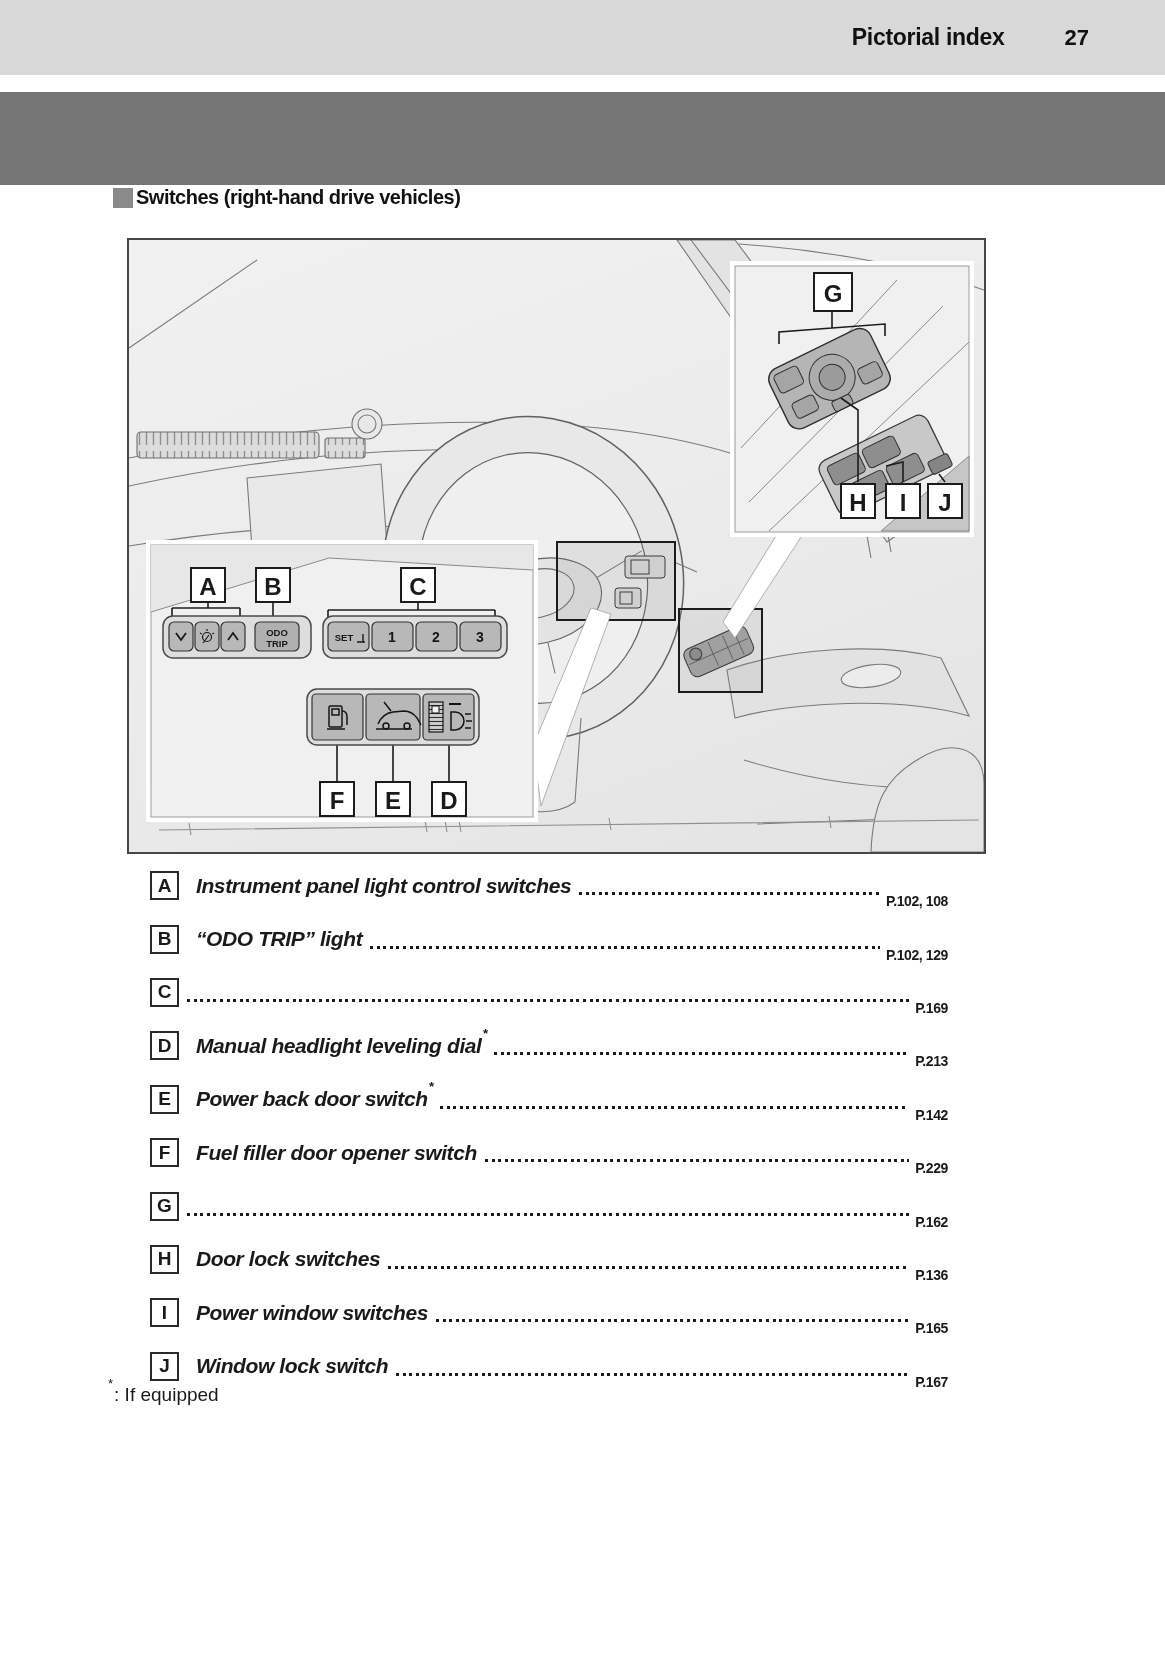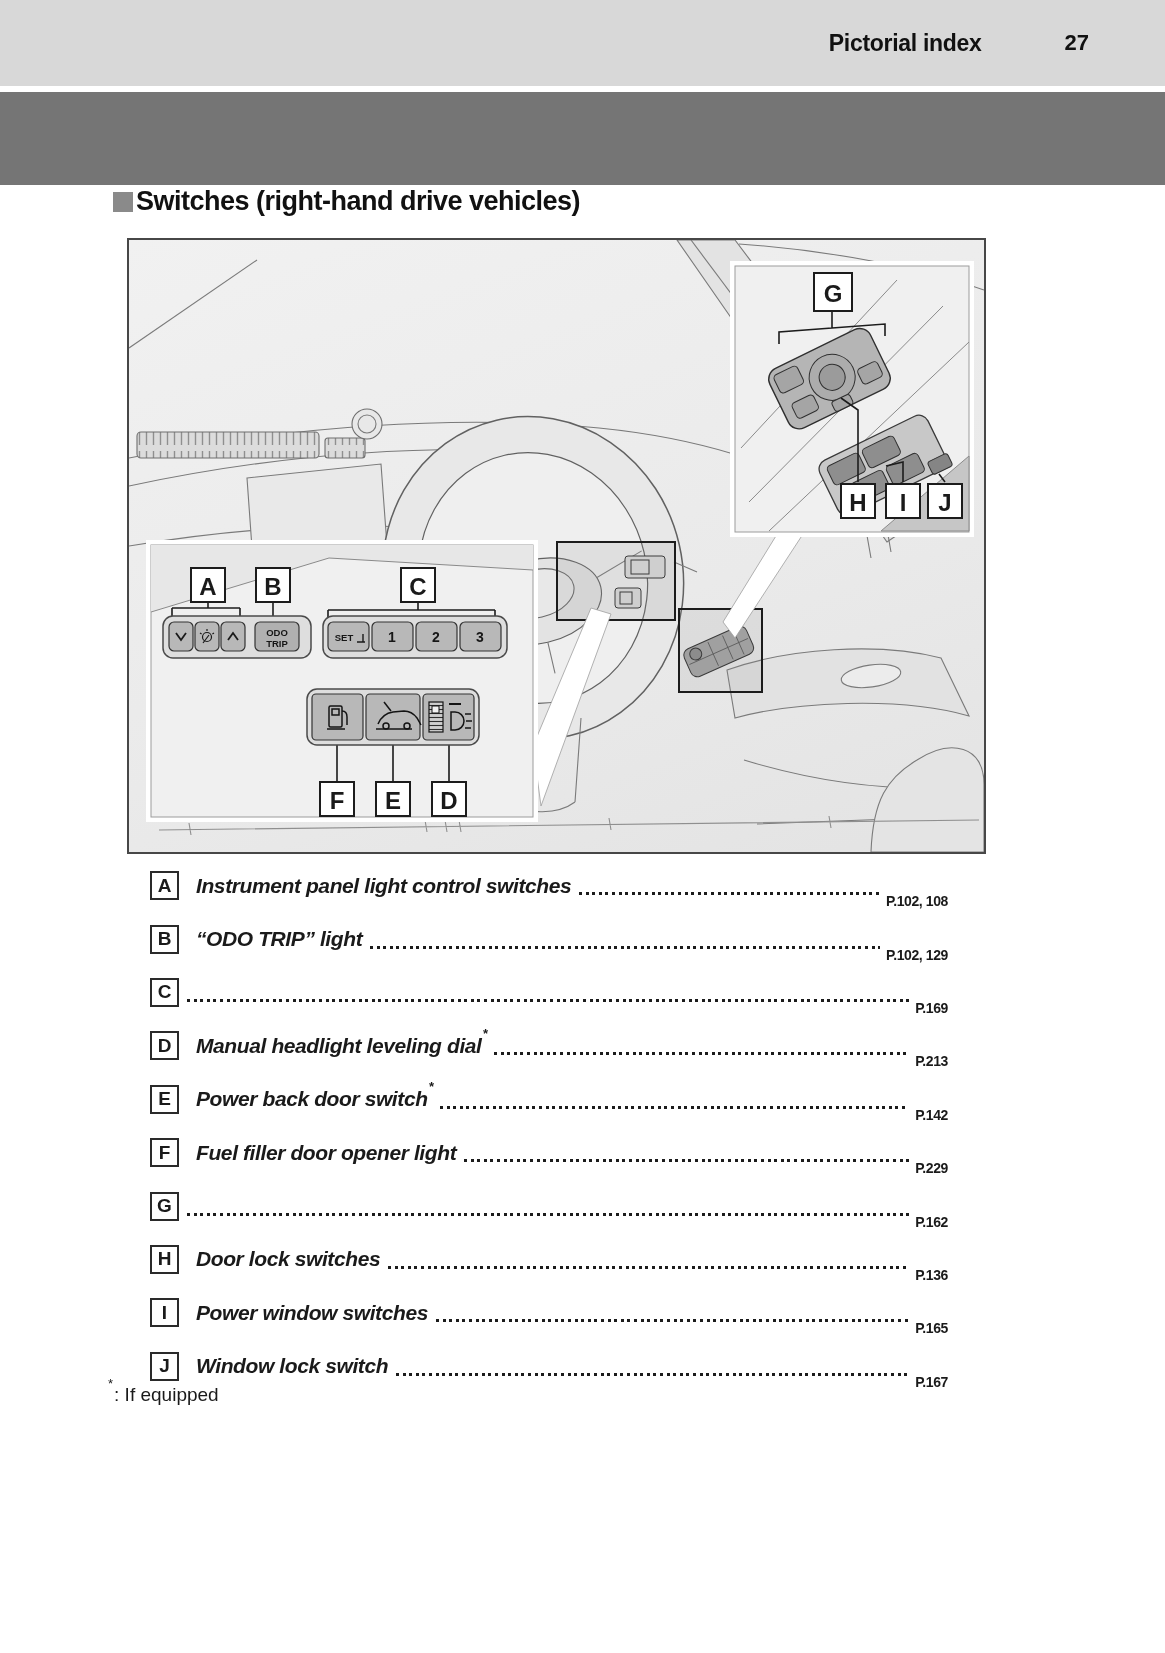--- a/index.html
+++ b/index.html
@@ -1,29 +1,29 @@
 <!DOCTYPE html>
 <html><head>
 <meta charset="utf-8">
 <style>
   html,body{margin:0;padding:0;background:#ffffff;}
   .page{position:relative;width:1165px;height:1653px;background:#ffffff;
         font-family:"Liberation Sans",sans-serif;color:#1a1a1a;overflow:hidden;}
 
   
-  .band-light{position:absolute;left:0;top:0;width:1165px;height:86px;background:#d8d8d8;
-              display:flex;align-items:center;justify-content:flex-end;gap:83px;padding-right:76px;box-sizing:border-box;}
+  .band-light{position:absolute;left:0;top:0;width:1165px;height:75px;background:#d8d8d8;
+              display:flex;align-items:center;justify-content:flex-end;gap:60px;padding-right:76px;box-sizing:border-box;}
   .hdr-section{font-size:23px;font-weight:bold;letter-spacing:-0.3px;color:#111;}
   .hdr-page{font-size:22px;font-weight:bold;color:#111;}
   .band-dark{position:absolute;left:0;top:92px;width:1165px;height:93px;background:#757575;}
 
   
   .sec-title{position:absolute;left:113px;top:186px;display:flex;align-items:center;}
   .sec-square{width:20px;height:20px;background:#8a8a8a;margin-right:3px;flex:0 0 auto;}
-  .sec-text{font-size:27px;font-weight:bold;letter-spacing:-0.5px;color:#111;}
+  .sec-text{font-size:20px;font-weight:bold;letter-spacing:-0.5px;color:#111;}
 
   
   .figure{position:absolute;left:127px;top:238px;width:859px;height:616px;box-sizing:border-box;
           border:2px solid #474747;background:linear-gradient(160deg,#f1f1f1 0%,#eaeaea 60%,#e3e3e3 100%);}
 
   
   .index-list{position:absolute;left:150px;top:859px;width:798px;}
   .row{display:flex;align-items:center;height:53.4px;}
   .row-label{width:29px;height:29px;flex:0 0 auto;background:#fff;border:2px solid #2a2a2a;
              display:flex;align-items:center;justify-content:center;
@@ -302,21 +302,21 @@
         <div class="row-page">P.213</div>
       </div>
       <div class="row">
         <div class="row-label">E</div>
         <div class="row-text">Power back door switch<sup class="">*</sup></div>
         <div class="leader"></div>
         <div class="row-page">P.142</div>
       </div>
       <div class="row">
         <div class="row-label">F</div>
-        <div class="row-text">Fuel filler door opener light</div>
+        <div class="row-text">Fuel filler door opener switch</div>
         <div class="leader"></div>
         <div class="row-page">P.229</div>
       </div>
       <div class="row">
         <div class="row-label">G</div>
         <div class="leader"></div>
         <div class="row-page">P.162</div>
       </div>
       <div class="row">
         <div class="row-label">H</div>

